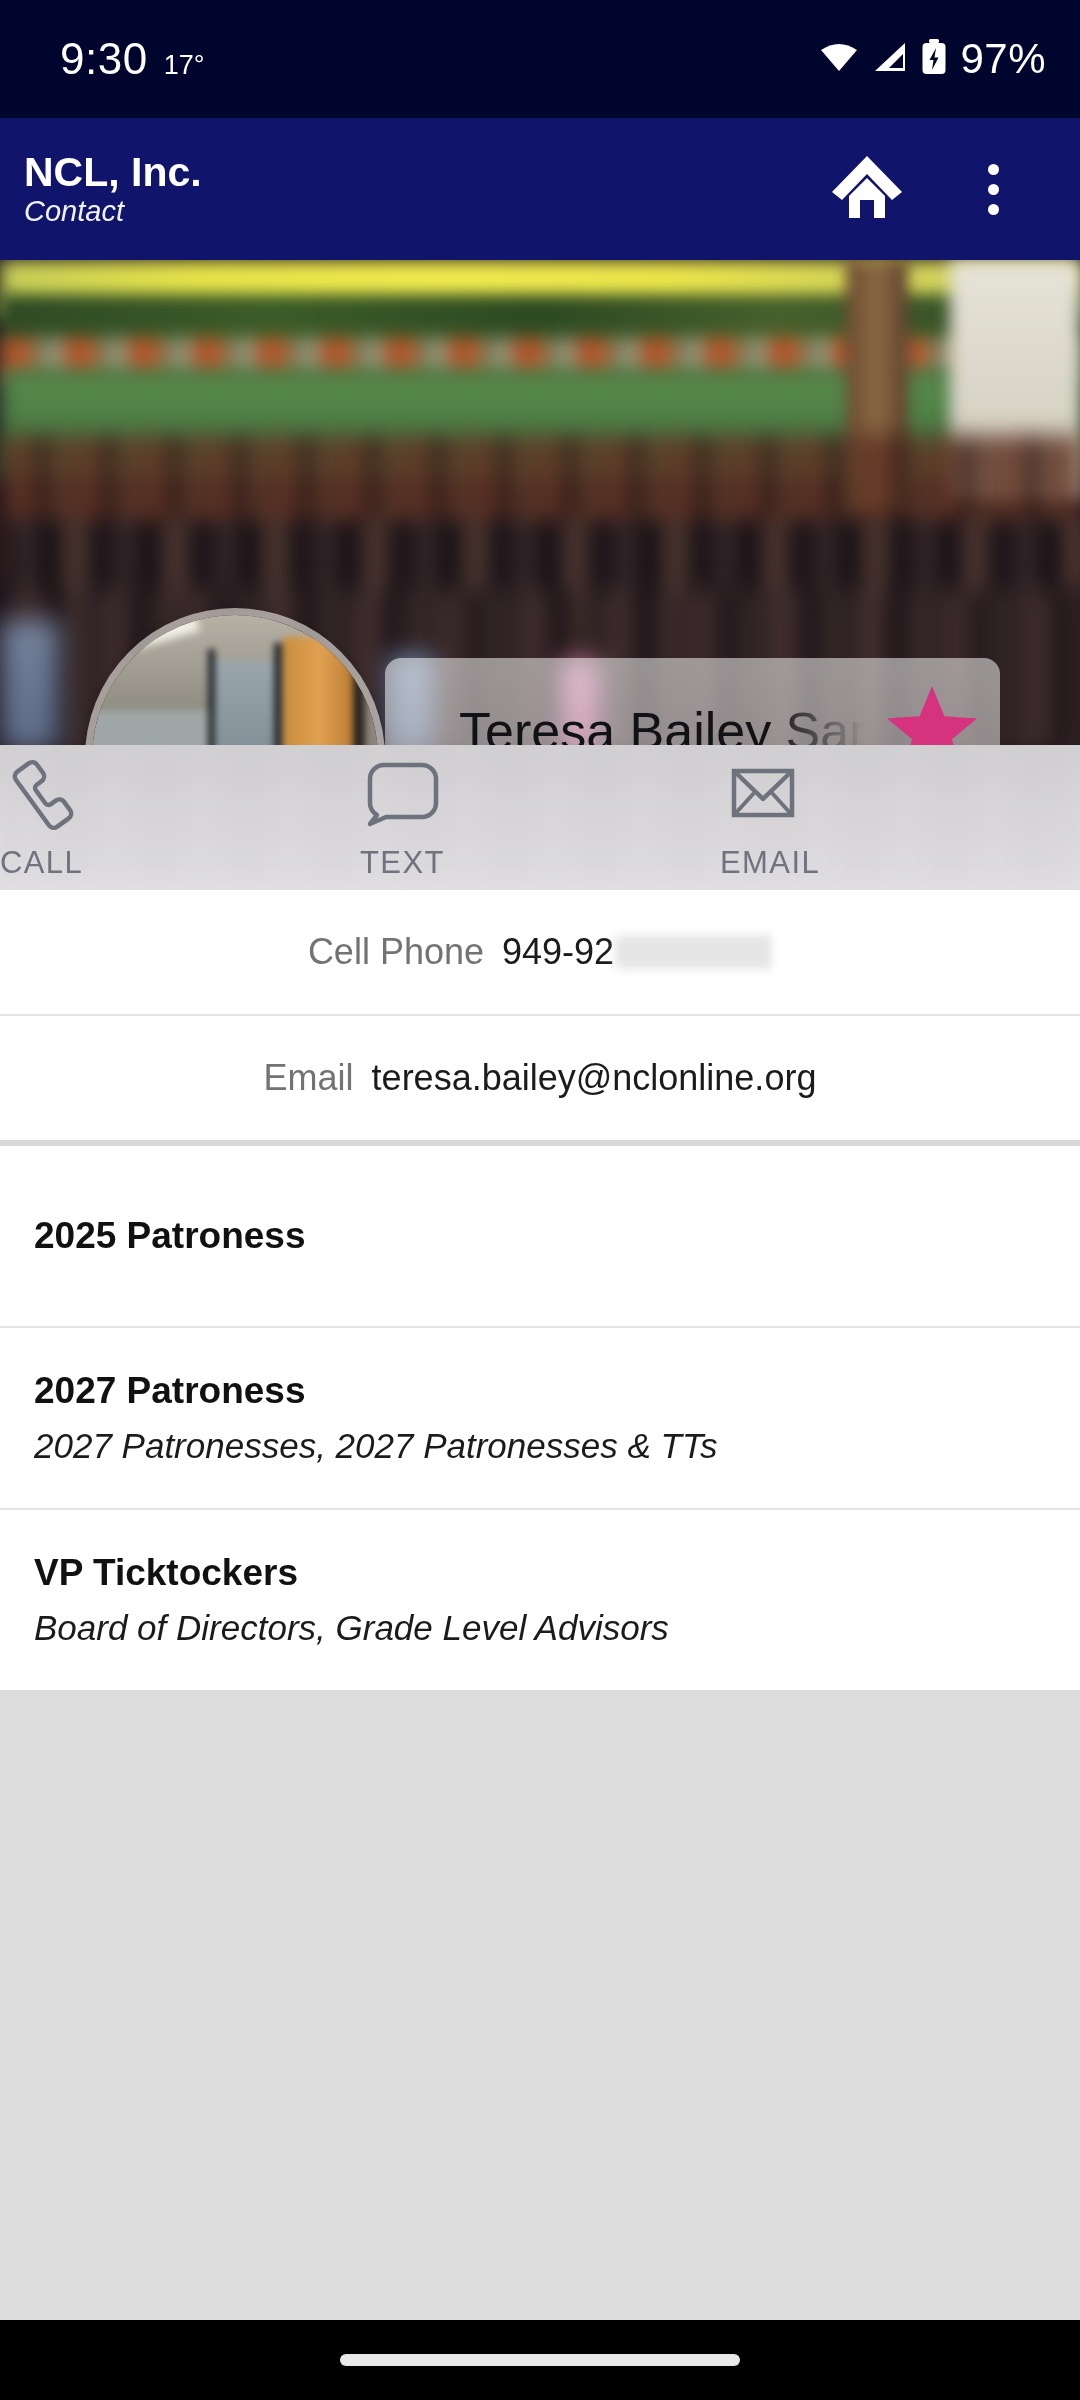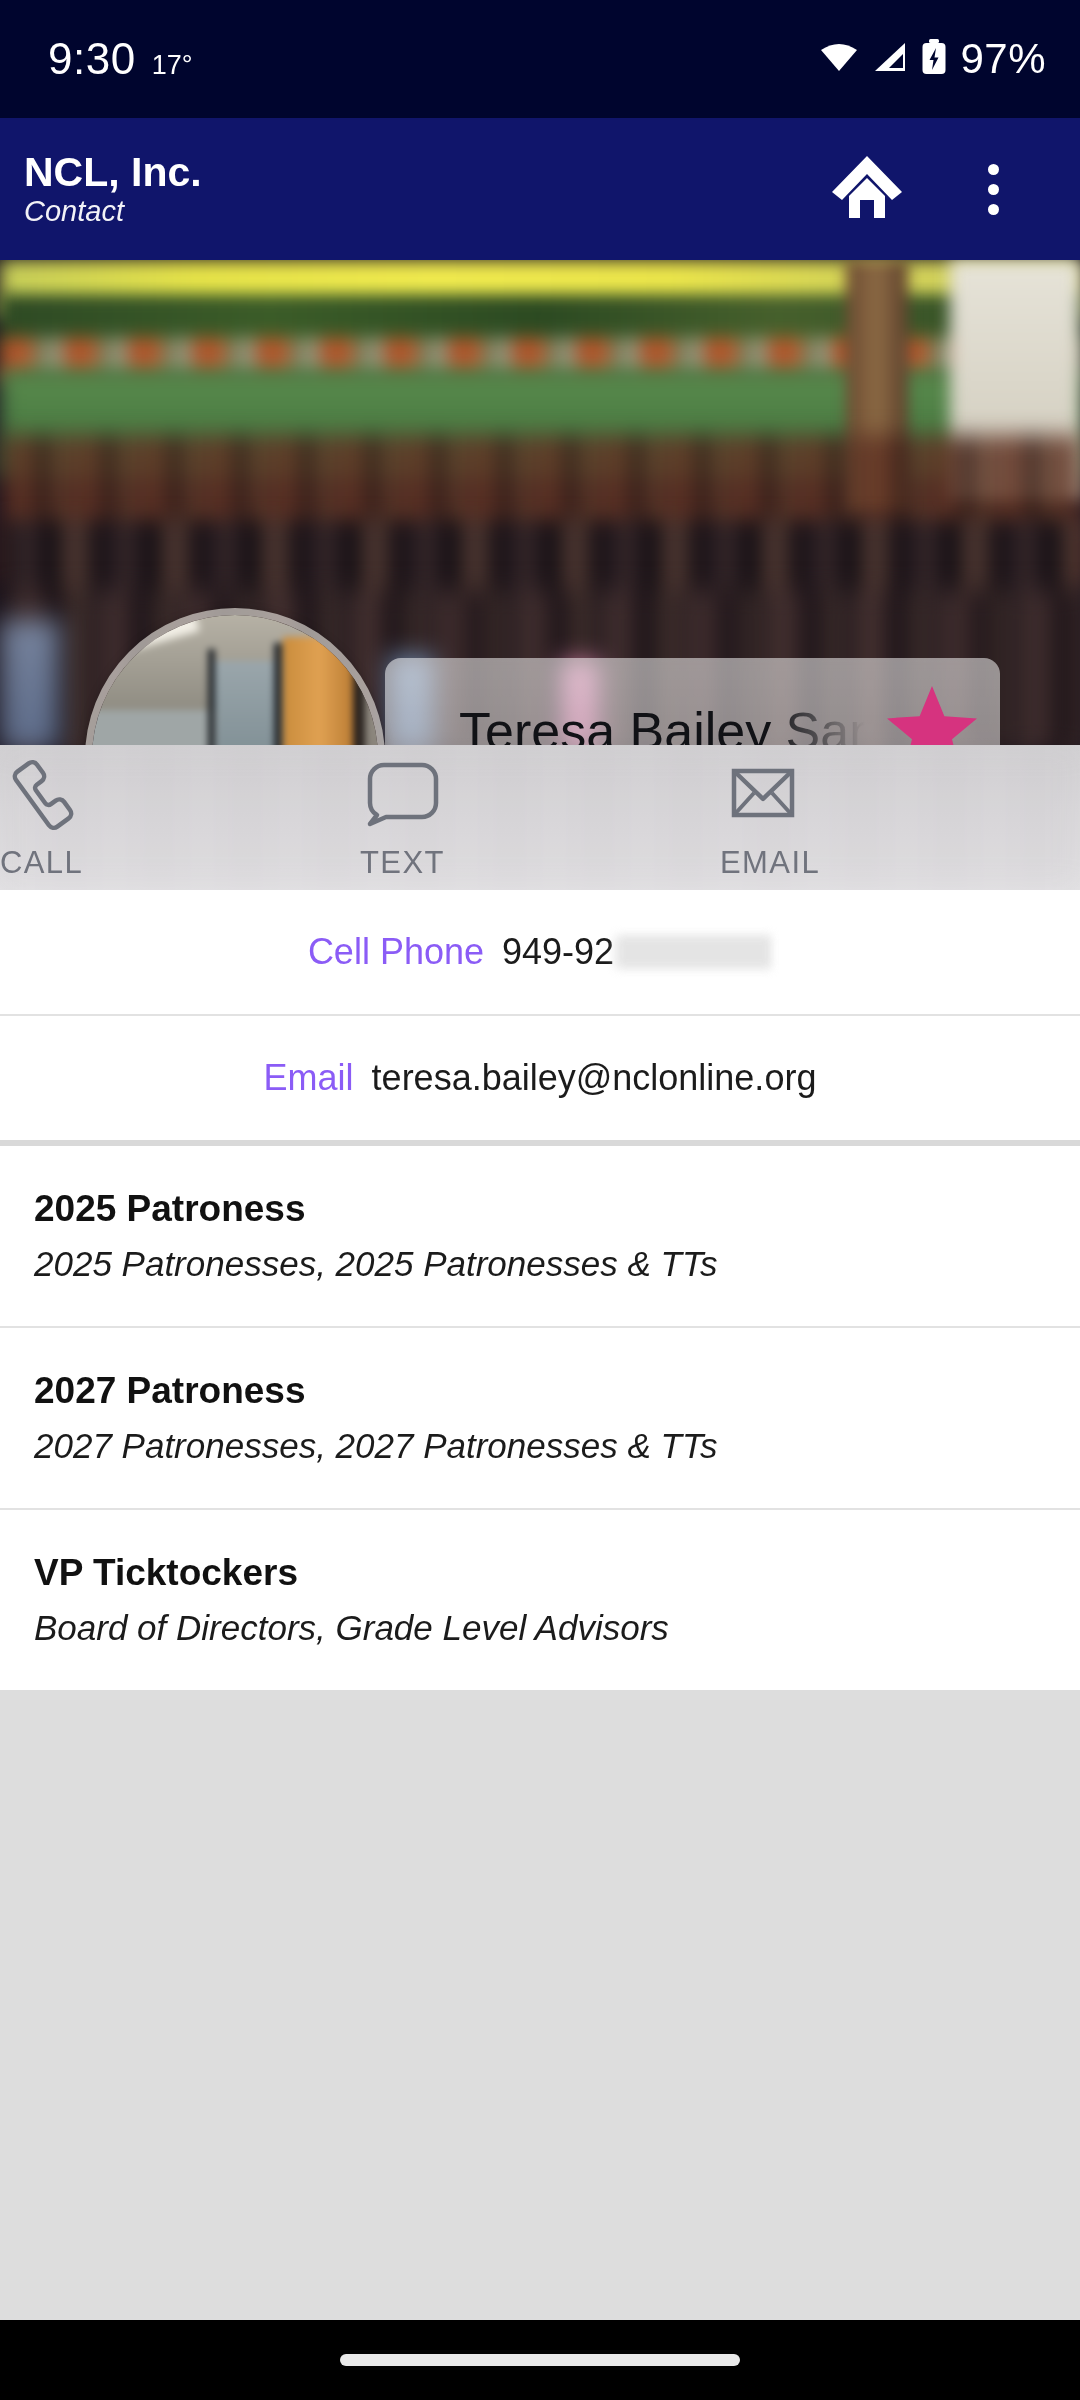--- a/index.html
+++ b/index.html
@@ -9,21 +9,21 @@
     background:#dddddd;
     overflow:hidden;
     position:relative;
   }
 
   
   .statusbar {
     height:118px; width:1080px;
     background:#00052e;
     display:flex; align-items:center;
-    padding:0 34px 0 48px;
+    padding:0 34px 0 60px;
     color:#ffffff;
   }
   .sb-left { display:flex; align-items:baseline; gap:16px; }
   .sb-time { font-size:44px; font-weight:400; letter-spacing:0.5px; }
   .sb-temp { font-size:27px; font-weight:500; }
   .sb-right { margin-left:auto; display:flex; align-items:center; gap:13px; }
   .ic { display:block; }
 
   
   .appbar {
@@ -197,21 +197,21 @@
 
   
   .content { width:1080px; background:#ffffff; }
   .hr { height:2px; background:#e2e2e2; width:100%; }
   .hr-strong { height:3px; background:#d9d9d9; width:100%; }
 
   .field-row {
     height:124px; display:flex; align-items:center; justify-content:center; gap:18px;
     background:#ffffff;
   }
-  .field-label { font-size:36px; color:#8b5cf6; }
+  .field-label { font-size:36px; color:#737373; }
   .field-value { font-size:36px; color:#1b1b1b; position:relative; display:flex; align-items:center; }
   .redacted {
     display:inline-block; width:156px; height:34px; margin-left:2px;
     background:repeating-linear-gradient(90deg,#b9b9b9 0px,#ffffff 5px,#c9c9c9 10px);
     filter:blur(5px); opacity:.85; border-radius:3px;
   }
 
   .section-header {
     height:76px; display:flex; align-items:center;
     padding-left:34px; background:#ffffff;
@@ -385,21 +385,20 @@
     <span class="field-value">teresa.bailey@nclonline.org</span>
   </div>
 
   <div class="hr-strong"></div>
 
 
   <div class="hr-strong"></div>
 
   <div class="position-row">
     <span class="pos-title">2025 Patroness</span>
-    <span class="pos-sub">2025 Patronesses, 2025 Patronesses &amp; TTs</span>
   </div>
 
   <div class="hr"></div>
 
   <div class="position-row">
     <span class="pos-title">2027 Patroness</span>
     <span class="pos-sub">2027 Patronesses, 2027 Patronesses &amp; TTs</span>
   </div>
 
   <div class="hr"></div>

